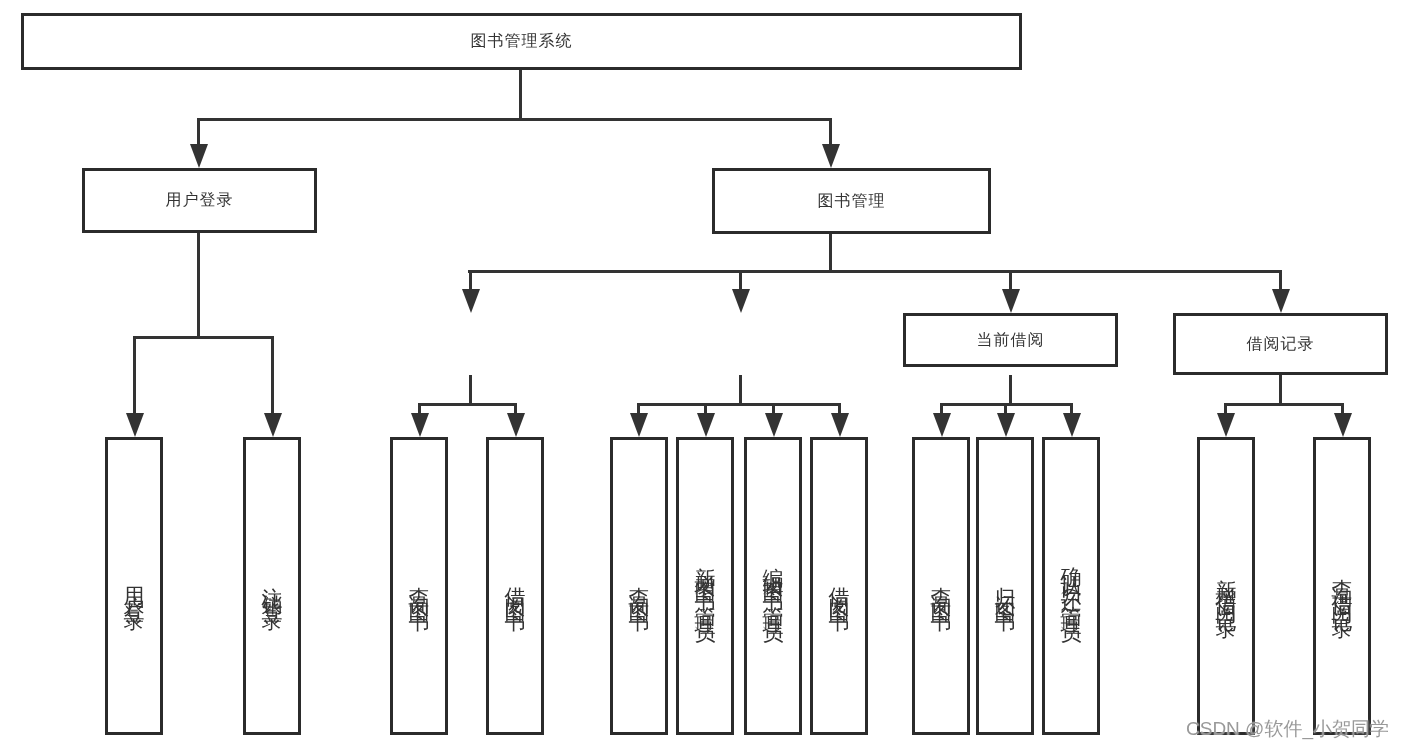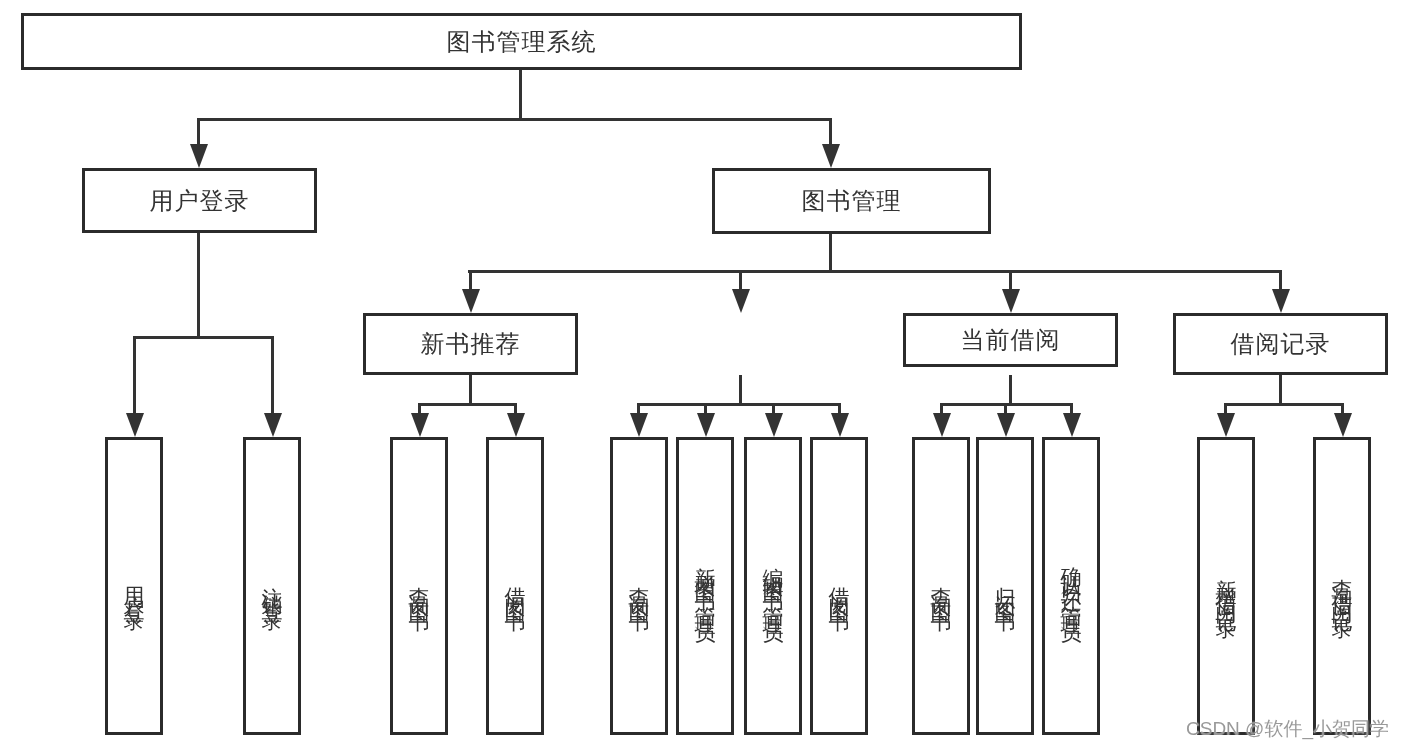--- a/index.html
+++ b/index.html
@@ -10,21 +10,21 @@
     font-family:"Liberation Sans","DejaVu Sans",sans-serif;
     overflow:hidden;
   }
   .box {
     position:absolute;
     box-sizing:border-box;
     border:3px solid #2b2b2b;
     background:#ffffff;
     display:flex; align-items:center; justify-content:center;
     color:#333333;
-    font-size:24px;
+    font-size:16px;
     letter-spacing:1px;
     z-index:2;
   }
   .leaf {
     writing-mode:vertical-rl;
     font-size:21px;
     letter-spacing:8px;
     line-height:52px;
   }
   .h, .v {
@@ -61,23 +61,20 @@
     <span>图书管理系统</span>
   </div>
 
   <div class="box" style="left:82px;top:168px;width:235px;height:65px">
     <span>用户登录</span>
   </div>
   <div class="box" style="left:712px;top:168px;width:279px;height:66px">
     <span>图书管理</span>
   </div>
 
-  <div class="box" style="left:363px;top:313px;width:215px;height:62px">
-    <span>新书推荐</span>
-  </div>
   <div class="box" style="left:903px;top:313px;width:215px;height:54px">
     <span>当前借阅</span>
   </div>
   <div class="box" style="left:1173px;top:313px;width:215px;height:62px">
     <span>借阅记录</span>
   </div>
 
   <div class="box leaf" style="left:105px;top:437px;width:58px;height:298px">
     <span>用户登录</span>
   </div>

